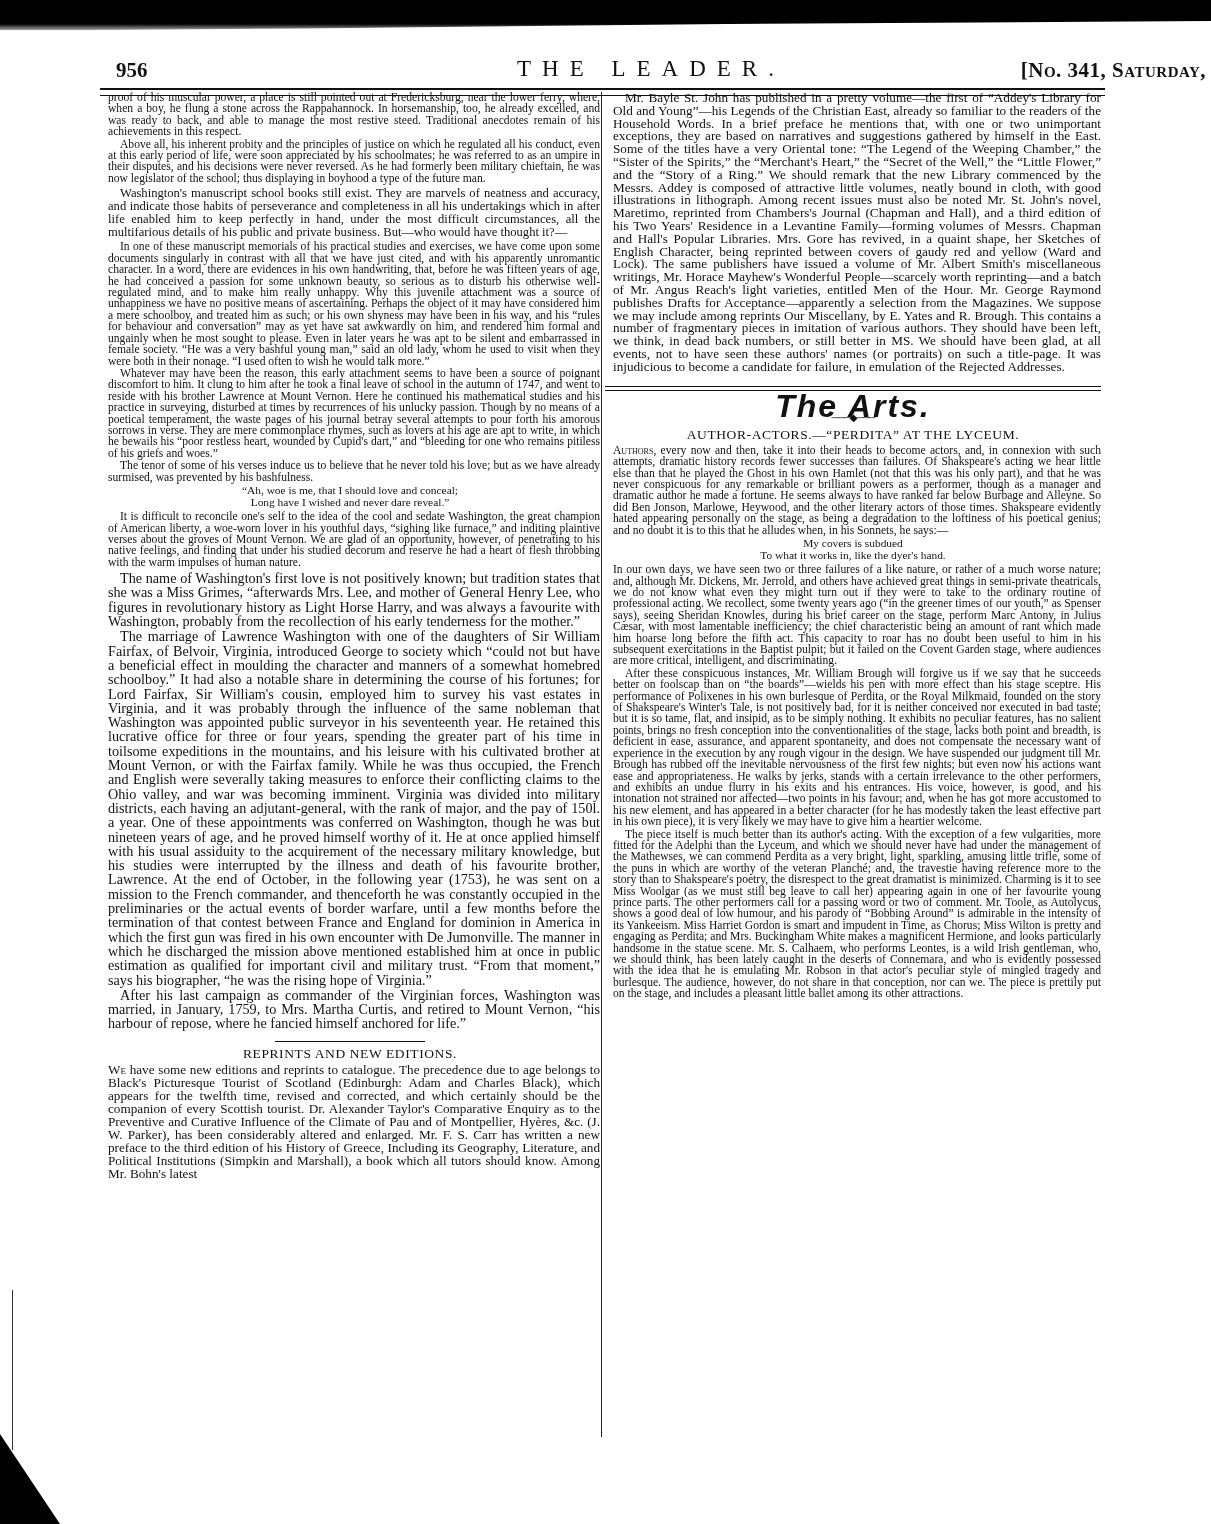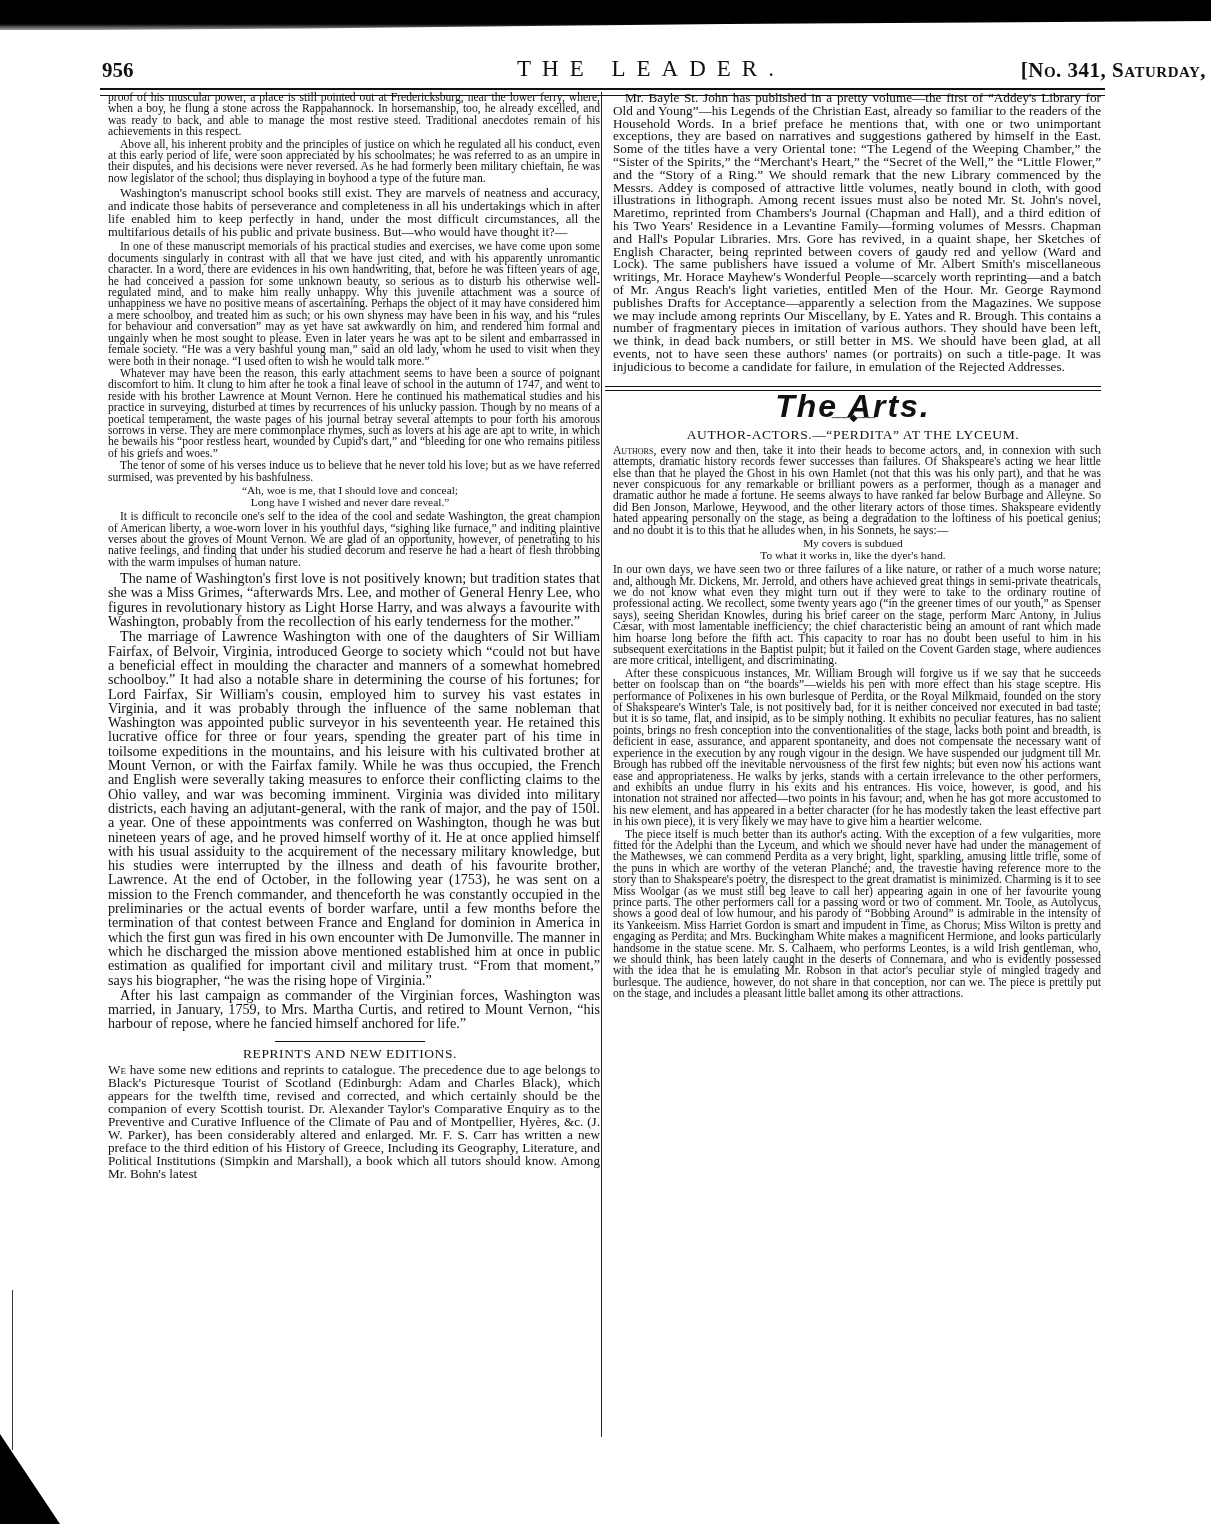--- a/index.html
+++ b/index.html
@@ -16,21 +16,21 @@
     position: absolute; left: 0; top: 1290px; width: 12px; height: 160px;
     border-right: 1px solid #333;
   }
   .scan-corner {
     position: absolute; left: 0; bottom: 0; width: 0; height: 0;
     border-bottom: 90px solid #000; border-right: 60px solid transparent;
   }
   .masthead {
     position: absolute; left: 96px; top: 58px; width: 1110px; height: 32px;
   }
-  .masthead .page-no { position: absolute; left: 6px; top: 0; font-size: 21px; font-weight: bold; text-align: center; }
+  .masthead .page-no { position: absolute; left: 20px; top: 0; font-size: 21px; font-weight: bold; text-align: center; }
   .masthead .title {
     position: absolute; left: 0; right: 0; top: -2px; text-align: center;
     font-size: 23px; font-weight: normal; letter-spacing: 11px;
   }
   .masthead .issue {
     position: absolute; right: 0; top: 0; font-size: 21px; font-weight: bold;
     font-variant: small-caps; letter-spacing: 0.5px;
   }
   .rule-double {
     position: absolute; left: 100px; top: 88px; width: 1005px; height: 5px;
@@ -78,21 +78,21 @@
 <div class="rule-double"></div>
 
 <div class="col-divider"></div>
 
 <article class="col col-left">
   <p class="noindent">proof of his muscular power, a place is still pointed out at Fredericksburg, near the lower ferry, where, when a boy, he flung a stone across the Rappahannock. In horsemanship, too, he already excelled, and was ready to back, and able to manage the most restive steed. Traditional anecdotes remain of his achievements in this respect.</p>
   <p>Above all, his inherent probity and the principles of justice on which he regulated all his conduct, even at this early period of life, were soon appreciated by his schoolmates; he was referred to as an umpire in their disputes, and his decisions were never reversed. As he had formerly been military chieftain, he was now legislator of the school; thus displaying in boyhood a type of the future man.</p>
   <p class="large" style="font-size:12.6px;line-height:12.8px;margin-top:3px">Washington's manuscript school books still exist. They are marvels of neatness and accuracy, and indicate those habits of perseverance and completeness in all his undertakings which in after life enabled him to keep perfectly in hand, under the most difficult circumstances, all the multifarious details of his public and private business. But—who would have thought it?—</p>
   <p style="margin-top:3px">In one of these manuscript memorials of his practical studies and exercises, we have come upon some documents singularly in contrast with all that we have just cited, and with his apparently unromantic character. In a word, there are evidences in his own handwriting, that, before he was fifteen years of age, he had conceived a passion for some unknown beauty, so serious as to disturb his otherwise well-regulated mind, and to make him really unhappy. Why this juvenile attachment was a source of unhappiness we have no positive means of ascertaining. Perhaps the object of it may have considered him a mere schoolboy, and treated him as such; or his own shyness may have been in his way, and his “rules for behaviour and conversation” may as yet have sat awkwardly on him, and rendered him formal and ungainly when he most sought to please. Even in later years he was apt to be silent and embarrassed in female society. “He was a very bashful young man,” said an old lady, whom he used to visit when they were both in their nonage. “I used often to wish he would talk more.”</p>
   <p>Whatever may have been the reason, this early attachment seems to have been a source of poignant discomfort to him. It clung to him after he took a final leave of school in the autumn of 1747, and went to reside with his brother Lawrence at Mount Vernon. Here he continued his mathematical studies and his practice in surveying, disturbed at times by recurrences of his unlucky passion. Though by no means of a poetical temperament, the waste pages of his journal betray several attempts to pour forth his amorous sorrows in verse. They are mere commonplace rhymes, such as lovers at his age are apt to write, in which he bewails his “poor restless heart, wounded by Cupid's dart,” and “bleeding for one who remains pitiless of his griefs and woes.”</p>
-  <p>The tenor of some of his verses induce us to believe that he never told his love; but as we have referred surmised, was prevented by his bashfulness.</p>
+  <p>The tenor of some of his verses induce us to believe that he never told his love; but as we have already surmised, was prevented by his bashfulness.</p>
   <div class="verse">
     <div>“Ah, woe is me, that I should love and conceal;</div>
     <div>Long have I wished and never dare reveal.”</div>
   </div>
   <p>It is difficult to reconcile one's self to the idea of the cool and sedate Washington, the great champion of American liberty, a woe-worn lover in his youthful days, “sighing like furnace,” and inditing plaintive verses about the groves of Mount Vernon. We are glad of an opportunity, however, of penetrating to his native feelings, and finding that under his studied decorum and reserve he had a heart of flesh throbbing with the warm impulses of human nature.</p>
   <p class="large" style="margin-top:3px">The name of Washington's first love is not positively known; but tradition states that she was a Miss Grimes, “afterwards Mrs. Lee, and mother of General Henry Lee, who figures in revolutionary history as Light Horse Harry, and was always a favourite with Washington, probably from the recollection of his early tenderness for the mother.”</p>
   <p class="large">The marriage of Lawrence Washington with one of the daughters of Sir William Fairfax, of Belvoir, Virginia, introduced George to society which “could not but have a beneficial effect in moulding the character and manners of a somewhat homebred schoolboy.” It had also a notable share in determining the course of his fortunes; for Lord Fairfax, Sir William's cousin, employed him to survey his vast estates in Virginia, and it was probably through the influence of the same nobleman that Washington was appointed public surveyor in his seventeenth year. He retained this lucrative office for three or four years, spending the greater part of his time in toilsome expeditions in the mountains, and his leisure with his cultivated brother at Mount Vernon, or with the Fairfax family. While he was thus occupied, the French and English were severally taking measures to enforce their conflicting claims to the Ohio valley, and war was becoming imminent. Virginia was divided into military districts, each having an adjutant-general, with the rank of major, and the pay of 150l. a year. One of these appointments was conferred on Washington, though he was but nineteen years of age, and he proved himself worthy of it. He at once applied himself with his usual assiduity to the acquirement of the necessary military knowledge, but his studies were interrupted by the illness and death of his favourite brother, Lawrence. At the end of October, in the following year (1753), he was sent on a mission to the French commander, and thenceforth he was constantly occupied in the preliminaries or the actual events of border warfare, until a few months before the termination of that contest between France and England for dominion in America in which the first gun was fired in his own encounter with De Jumonville. The manner in which he discharged the mission above mentioned established him at once in public estimation as qualified for important civil and military trust. “From that moment,” says his biographer, “he was the rising hope of Virginia.”</p>
   <p class="large">After his last campaign as commander of the Virginian forces, Washington was married, in January, 1759, to Mrs. Martha Curtis, and retired to Mount Vernon, “his harbour of repose, where he fancied himself anchored for life.”</p>
 
   <div class="section-rule"></div>

